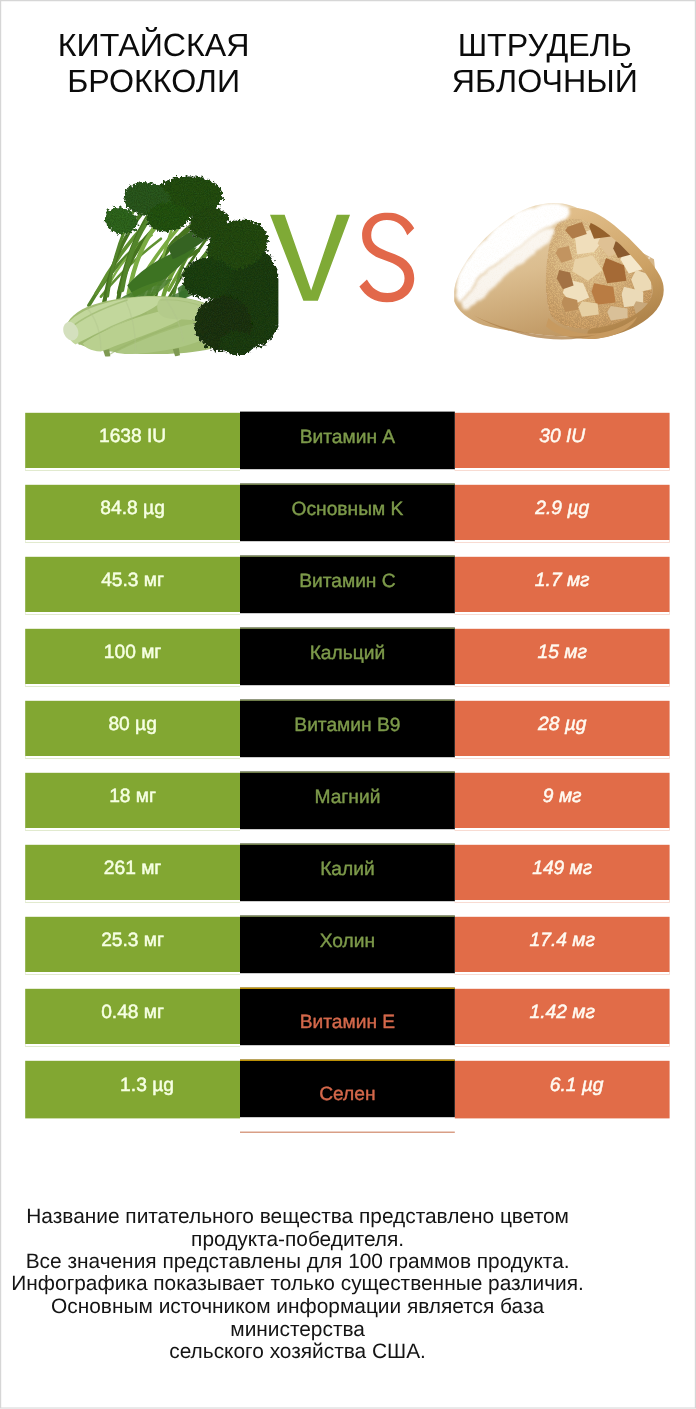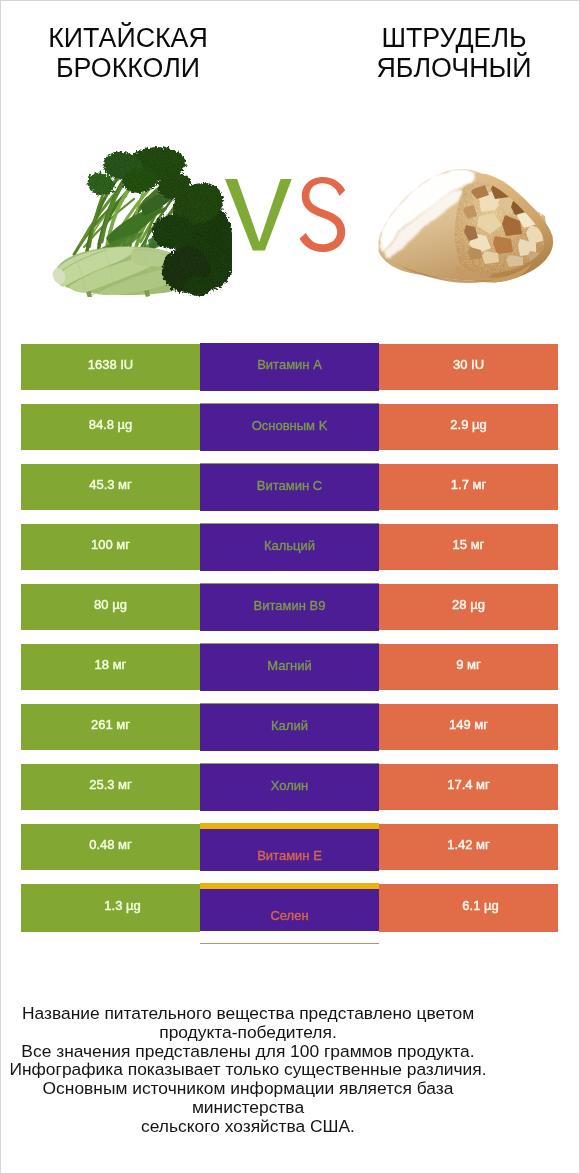--- a/index.html
+++ b/index.html
@@ -17,31 +17,31 @@
   
   .hero{position:absolute;}
   #broccoli-image{left:52px;top:144px;width:180px;height:153px;}
   #strudel-image{left:375px;top:163px;width:185px;height:125px;}
   #vs-badge{position:absolute;left:225px;top:177px;width:121px;height:75px;}
 
   
   #nutrition-table{position:absolute;left:21px;top:344px;width:537px;}
   .row{display:flex;height:60px;}
   .cell{width:179px;height:48px;display:flex;align-items:center;justify-content:center;
-        font-size:13px;font-weight:400;box-sizing:border-box;padding-bottom:6px;}
+        font-size:16px;font-weight:400;box-sizing:border-box;padding-bottom:6px;}
   .cell.left{-webkit-text-stroke:0.42px #f6ffe2;}
   .cell.right{-webkit-text-stroke:0.42px #fffaf1;}
   .cell.mid.win-green{-webkit-text-stroke:0.34px #7d9a4a;}
   .cell.mid.win-orange{-webkit-text-stroke:0.34px #d4684b;}
   .cell.left{color:#f6ffe2;background:#82a732;border-bottom:2.5px solid #fff;}
-  .cell.right{color:#fffaf1;background:#e16c48;border-bottom:2.5px solid #fff;}
-  .cell.mid{background:#4c1d95;position:relative;}
+  .cell.right{color:#fffaf1;background:#e16c48;border-bottom:2.5px solid #fff;font-style:italic;}
+  .cell.mid{background:#000000;position:relative;}
   .row:last-child .cell.left,.row:last-child .cell.right{border-bottom:none;padding-left:24px;}
   .cell.mid.win-green{border-top:1px solid #8b9c5c;margin-top:-1px;padding-top:1px;color:#7d9a4a;}
-  .cell.mid.win-orange{border-top:6px solid #eab308;margin-top:-1px;padding-top:16px;color:#d4684b;}
+  .cell.mid.win-orange{border-top:1px solid #eab308;margin-top:-1px;padding-top:16px;color:#d4684b;}
   .row:first-child .cell.mid{border-top:none;}
   #table-bottom-rule{position:absolute;left:200px;top:943px;width:179px;height:1px;}
 
   
   #footnote{position:absolute;left:0;top:1004px;width:496px;text-align:center;
             font-size:17.4px;line-height:18.8px;color:#141414;}
 </style>
 </head>
 <body>
 

